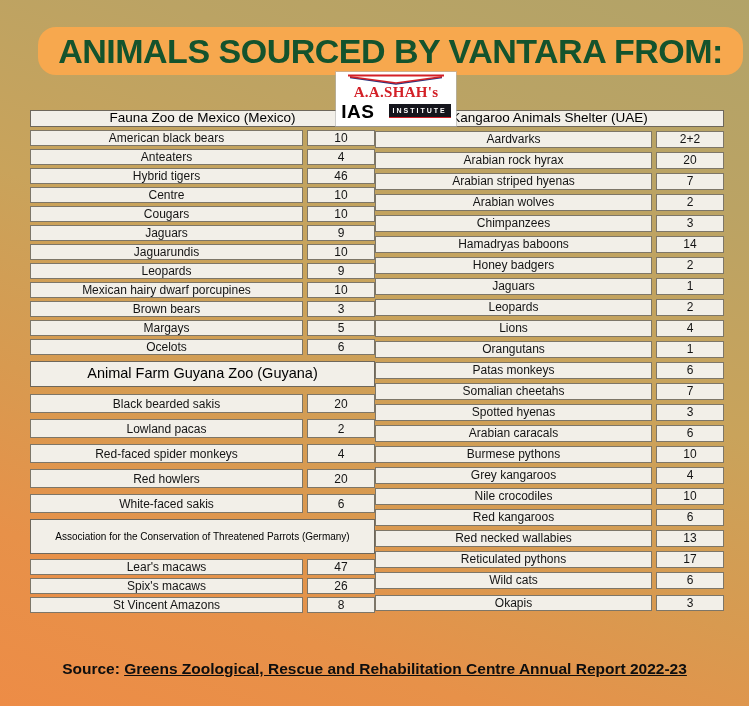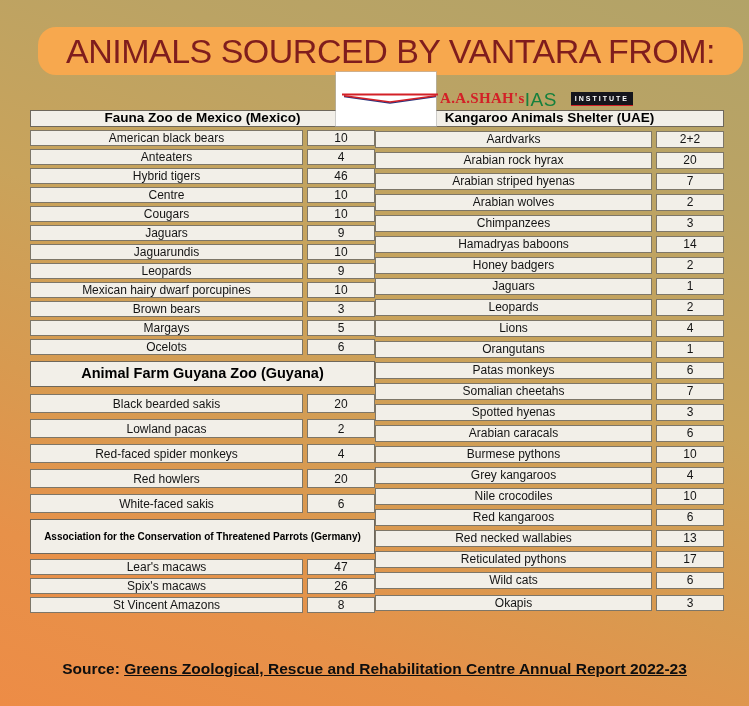--- a/index.html
+++ b/index.html
@@ -11,56 +11,56 @@
     background:linear-gradient(200deg,
       #b2a368 0%, #bba364 22%, #c9a35b 45%, #d89a50 65%, #e79149 82%, #ed8c46 100%);
   }
 
   .title-banner {
     position:absolute; left:38px; top:27px; width:705px; height:48px;
     background:#f7a84e; border-radius:18px;
     display:flex; align-items:center; justify-content:center;
   }
   .title-banner h1 {
-    font-size:34px; font-weight:400; color:#7f1d1d; letter-spacing:-0.5px;
+    font-size:34px; font-weight:700; color:#14532d; letter-spacing:-0.5px;
     white-space:nowrap;
   }
 
   
   .logo {
-    position:absolute; left:336px; top:72px; width:100px; height:54px;
+    position:absolute; left:336px; top:72px; width:120px; height:54px;
     background:#ffffff; z-index:5; padding:2px 4px 3px 4px;
-    display:flex; flex-direction:row; align-items:center;
+    display:flex; flex-direction:column; align-items:center;
     box-shadow:0 0 0 1px rgba(180,180,180,.6);
   }
   .logo svg { display:block; }
   .logo-line1 {
     font-family:"Liberation Serif", serif;
     font-weight:700; font-size:15px; color:#d32027; line-height:1.05;
     letter-spacing:.3px; white-space:nowrap;
   }
   .logo-row { display:flex; align-items:center; margin-top:1px; }
   .logo-ias {
-    font-weight:400; font-size:19px; color:#15803d; line-height:1;
+    font-weight:700; font-size:19px; color:#000000; line-height:1;
     letter-spacing:.5px; margin-right:14px;
   }
   .logo-institute {
     font-size:7px; font-weight:700; color:#ffffff; background:#15151c;
     padding:3px 4px; letter-spacing:2px; line-height:1;
     border-bottom:1px solid #d32027;
   }
 
   
   .col { position:absolute; top:110px; }
   .col.left  { left:30px;  width:345px; }
   .col.right { left:375px; width:349px; }
 
   .thead {
     background:#f2efe8; border:1px solid #6e675b; color:#000;
-    font-weight:700; font-size:13.5px; 
+    font-weight:400; font-size:13.5px; 
     display:flex; align-items:center; justify-content:center;
     line-height:1.2; padding:0 0;
   }
   .row { display:flex; }
   .cell {
     background:#f2efe8; border:1px solid #7d7668; color:#141414;
     font-size:12px; display:flex; align-items:center; justify-content:center;
     text-align:center; line-height:1;
   }
   .cell.name { flex:1; }

